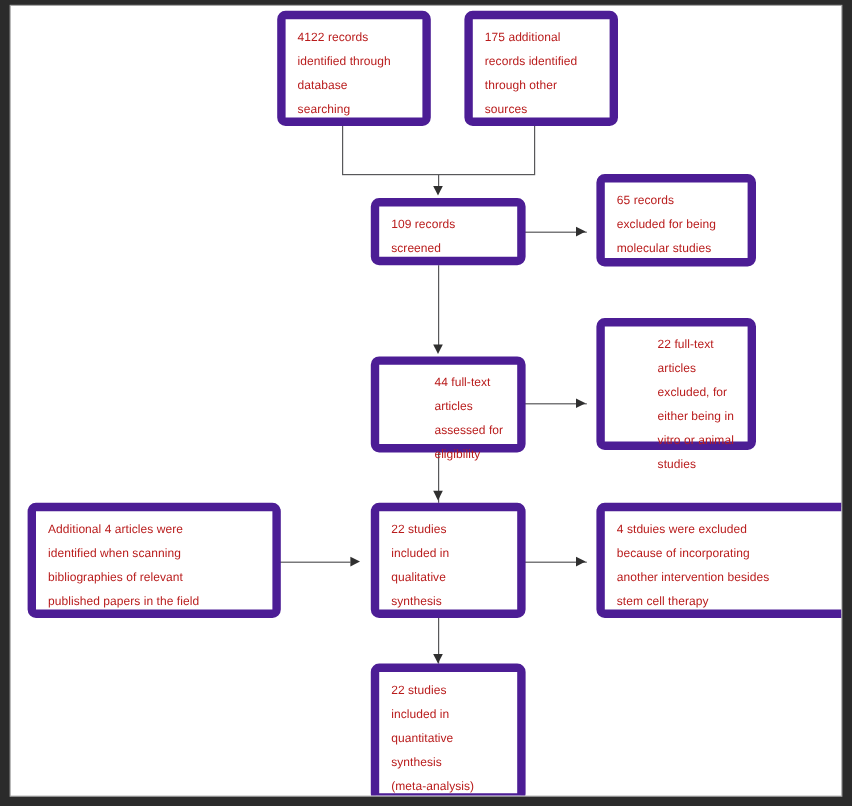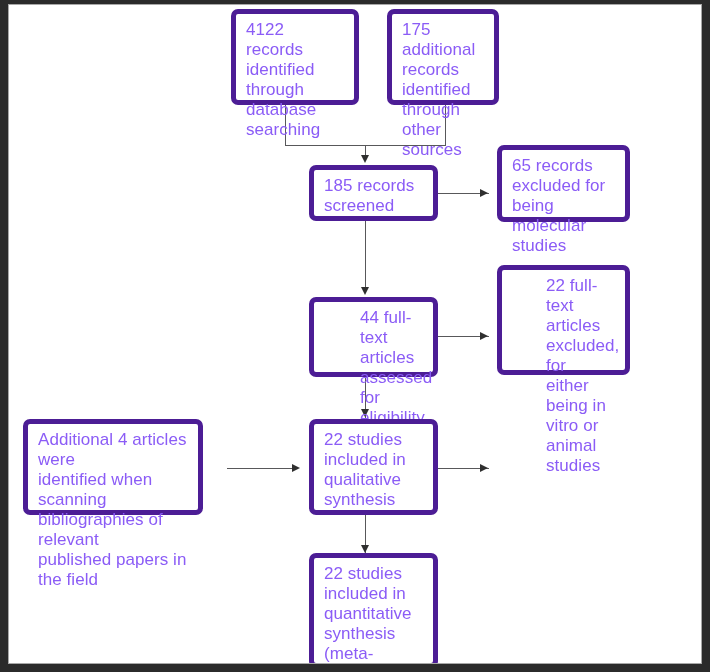--- a/index.html
+++ b/index.html
@@ -32,25 +32,25 @@
     left: 9px;
     top: 5px;
     width: 692px;
     height: 658px;
     background: #ffffff;
     overflow: hidden;
   }
   .node {
     position: absolute;
     box-sizing: border-box;
-    border: 5px solid #4c1d95;
+    border: 7px solid #4c1d95;
     border-radius: 7px;
     background: #ffffff;
-    color: #8b5cf6;
-    font-size: 17px;
+    color: #b91c1c;
+    font-size: 10px;
     line-height: 20px;
     padding: 6px 9px 6px 10px;
     white-space: pre-line;
     letter-spacing: 0.05px;
   }
   
   .vline {
     position: absolute;
     width: 1px;
     background: #58585a;
@@ -110,52 +110,56 @@
     <div class="arrow-right" style="left:471px; top:459px;"></div>
 
     <div class="vline" style="left:356px; top:510px; height:38px;"></div>
     <div class="arrow-down" style="left:352px; top:540px;"></div>
 
     <div class="node" style="left:222px; top:4px; width:128px; height:96px;">4122 records
 identified through
 database
 searching</div>
 
-    <div class="node" style="left:378px; top:4px; width:112px; height:96px;">175 additional
+    <div class="node" style="left:378px; top:4px; width:128px; height:96px;">175 additional
 records identified
 through other
 sources</div>
 
-    <div class="node" style="left:300px; top:160px; width:129px; height:56px;">185 records
+    <div class="node" style="left:300px; top:160px; width:129px; height:56px;">109 records
 screened</div>
 
     <div class="node" style="left:488px; top:140px; width:133px; height:77px;">65 records
 excluded for being
 molecular studies</div>
 
     <div class="node" style="left:300px; top:292px; width:129px; height:80px;padding-left:46px;">44 full-text articles
 assessed for
 eligibility</div>
 
     <div class="node" style="left:488px; top:260px; width:133px; height:110px;padding-left:44px;">22 full-text articles
 excluded, for
 either being in
 vitro or animal
 studies</div>
 
-    <div class="node" style="left:14px; top:414px; width:180px; height:96px;">Additional 4 articles were
+    <div class="node" style="left:14px; top:414px; width:211px; height:96px;">Additional 4 articles were
 identified when scanning
 bibliographies of relevant
 published papers in the field</div>
 
     <div class="node" style="left:300px; top:414px; width:129px; height:96px;">22 studies
 included in
 qualitative
 synthesis</div>
 
+    <div class="node" style="left:488px; top:414px; width:212px; height:96px;">4 stduies were excluded
+because of incorporating
+another intervention besides
+stem cell therapy</div>
 
     <div class="node" style="left:300px; top:548px; width:129px; height:115px;">22 studies
 included in
 quantitative
 synthesis
 (meta-analysis)</div>
 
   </div>
 </div>
 

